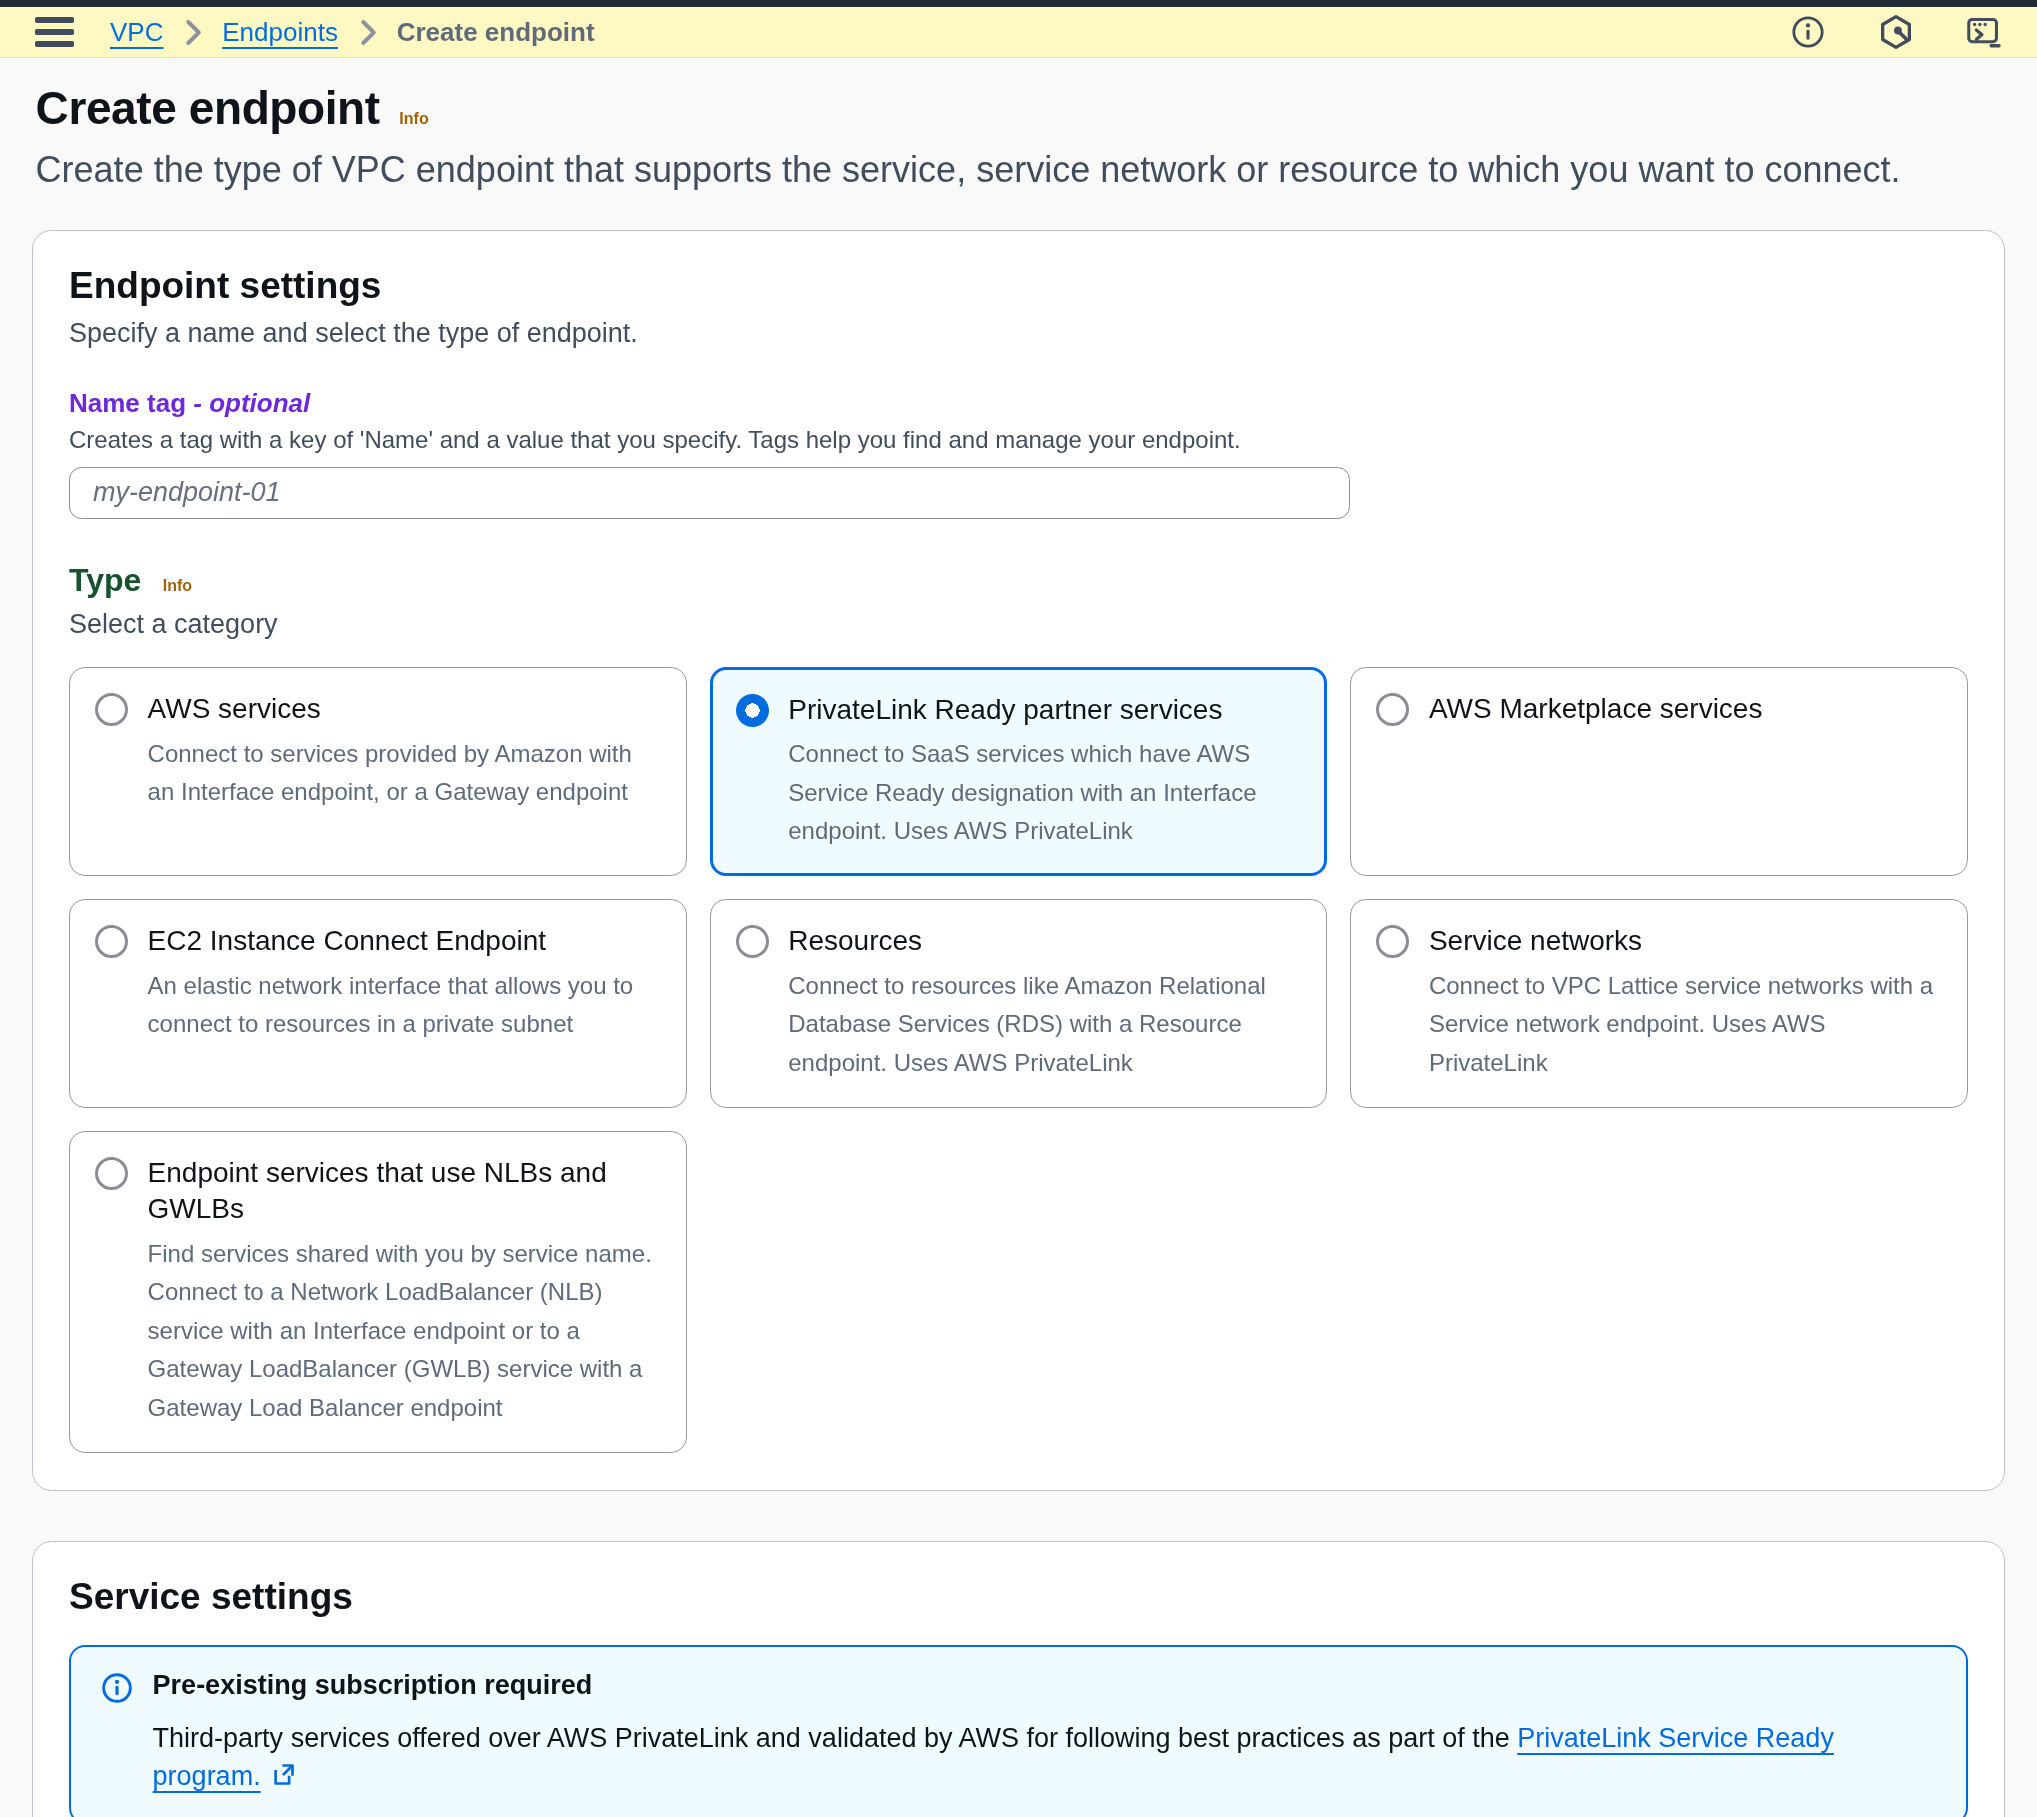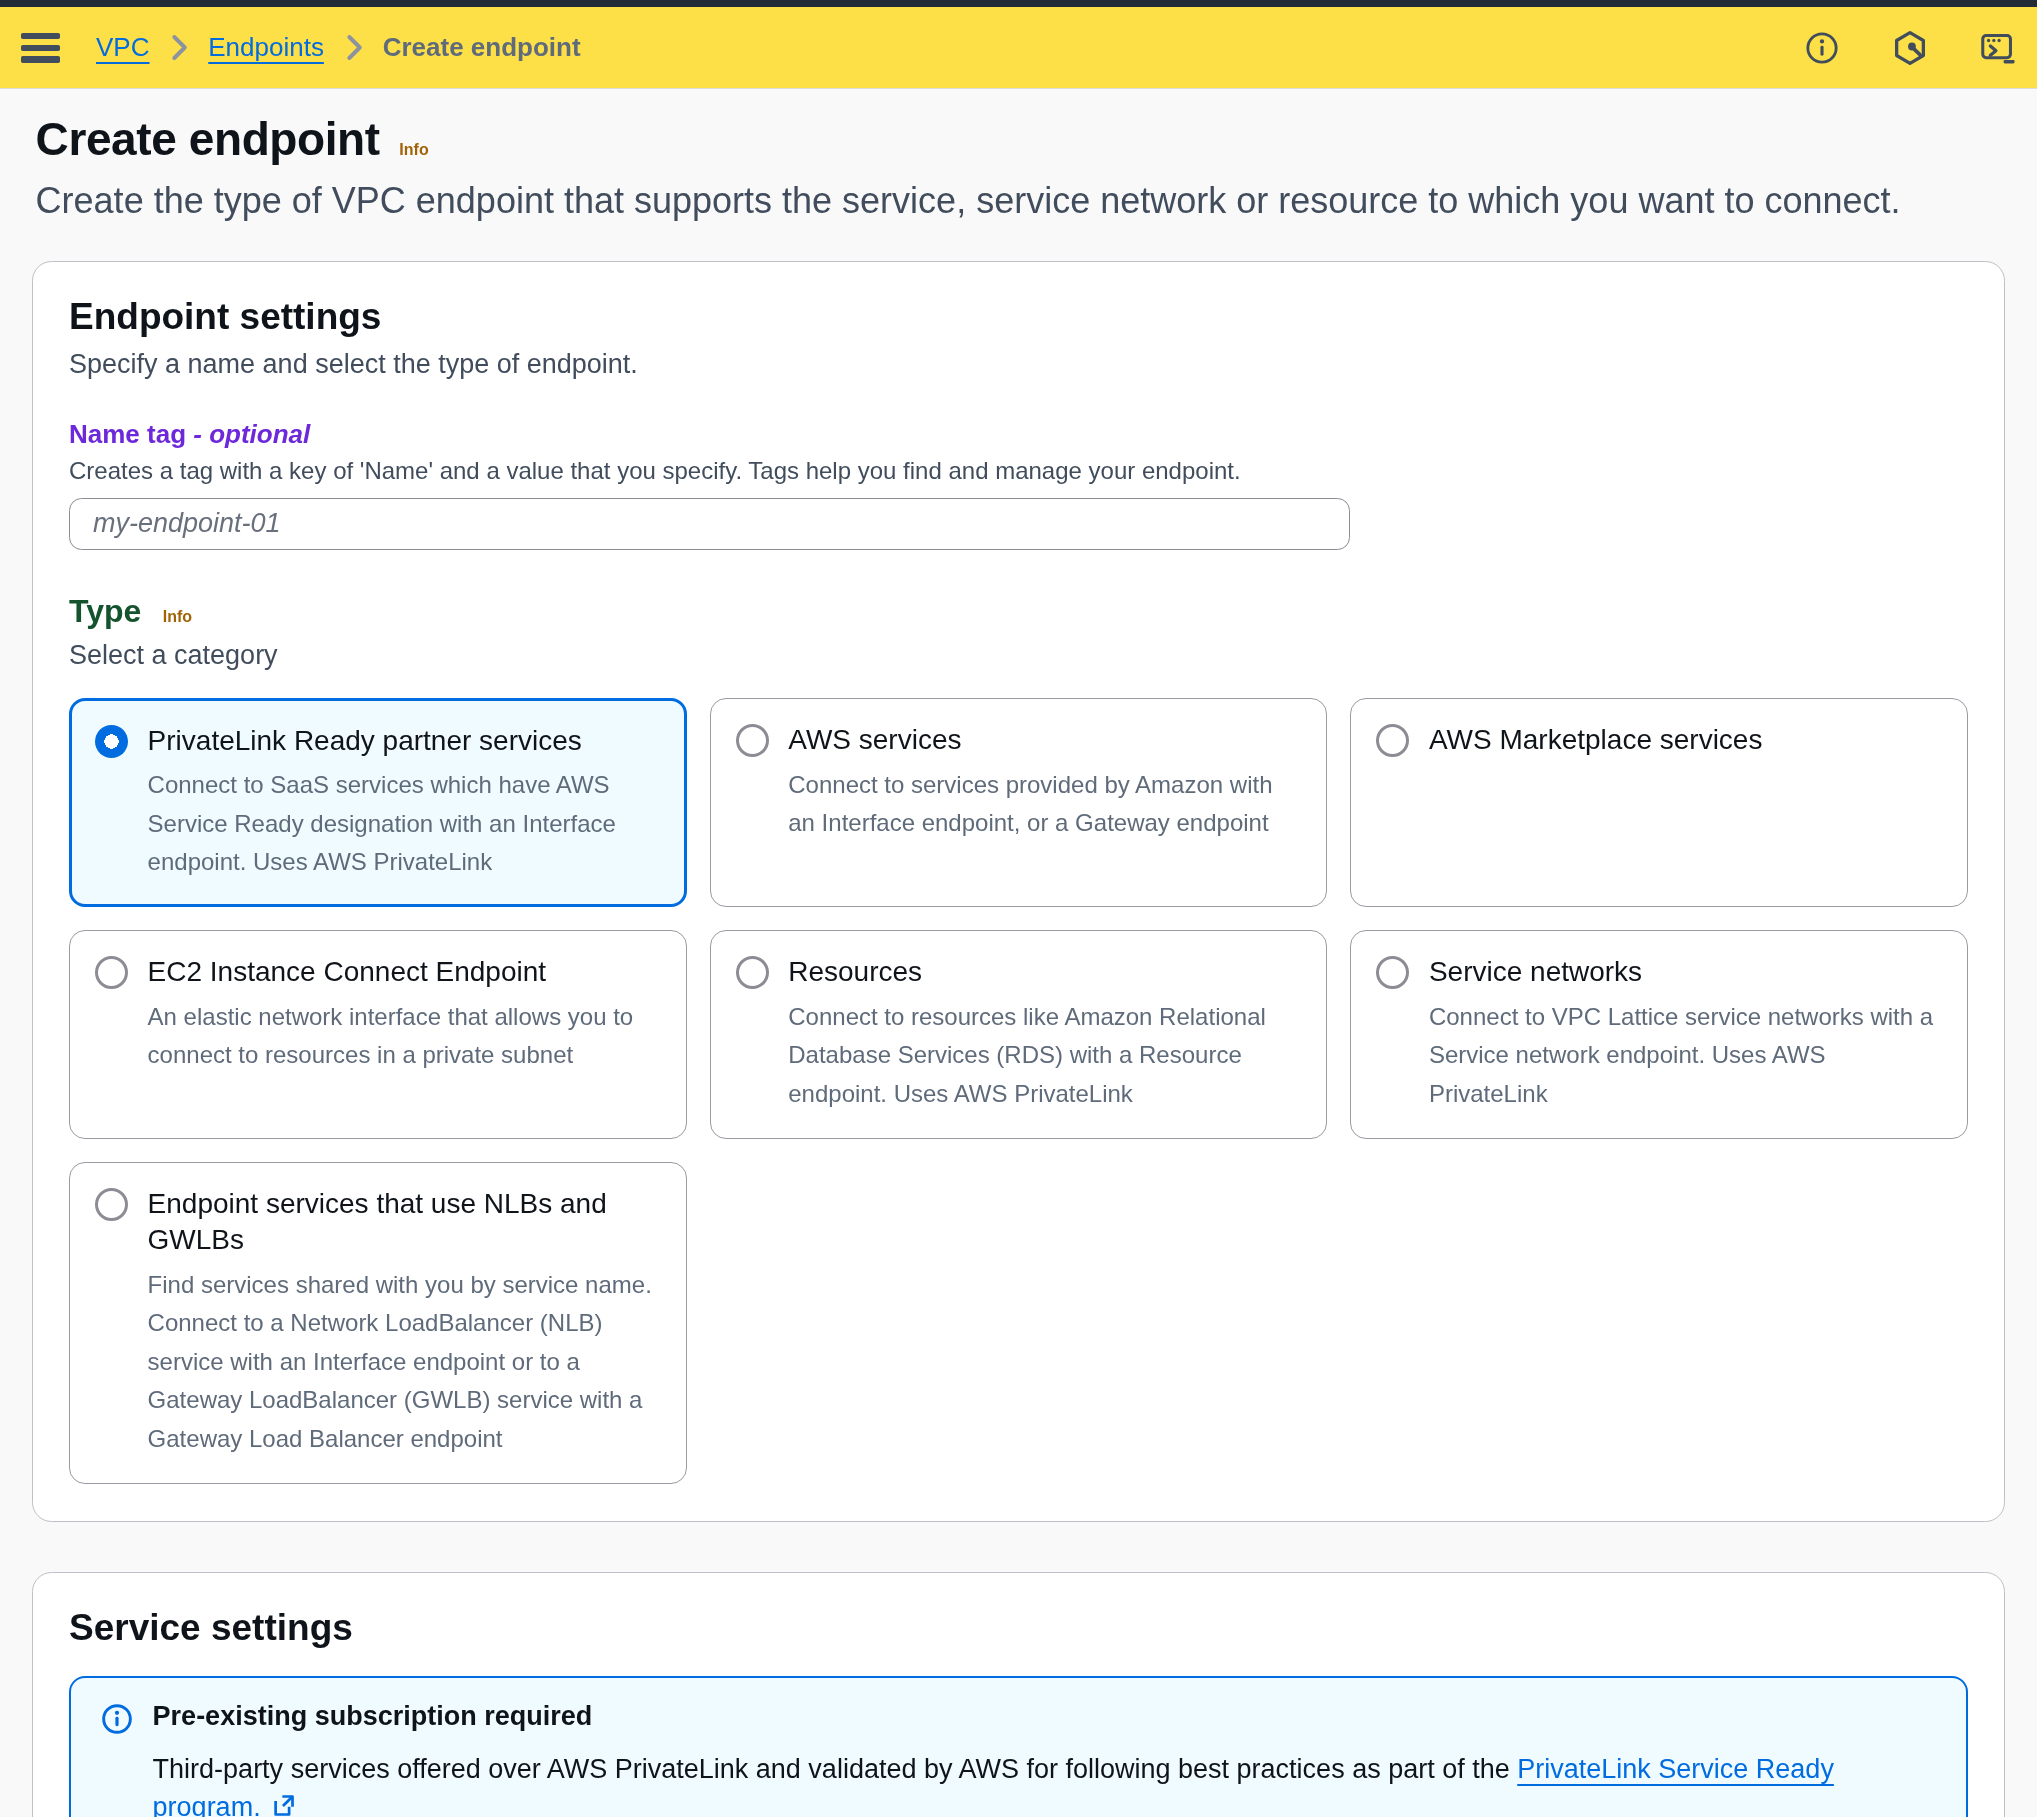--- a/index.html
+++ b/index.html
@@ -6,22 +6,22 @@
   html,body { background:#f9f9fa; }
   body {
     width:2037px; min-height:1818px;
     font-family:"Liberation Sans","DejaVu Sans",sans-serif;
     color:#0f141a;
     -webkit-font-smoothing:antialiased;
   }
   .top-strip { height:7.1px; background:#232b37; width:100%; }
   
   .topbar {
-    height:82px; background:#fde047; border-bottom:1.8px solid #dbdbe0;
-    display:flex; align-items:center; padding:0 21px;
+    height:51px; background:#fef9c3; border-bottom:1.8px solid #dbdbe0;
+    display:flex; align-items:center; padding:0 35px;
   }
   .hamburger { width:39px; height:30px; display:flex; flex-direction:column; justify-content:space-between; cursor:pointer; margin-right:36px; }
   .hamburger span { display:block; height:6.2px; background:#414d5c; border-radius:1.8px; }
   .breadcrumb { display:flex; align-items:center; gap:19.6px; font-size:26px; }
   .breadcrumb a { color:#006ce0; text-decoration:underline; text-underline-offset:6.2px; text-decoration-thickness:1.8px; font-weight:400; cursor:pointer; }
   .crumb-sep { color:#8c939e; display:flex; align-items:center; }
   .crumb-current { color:#5f6b7a; font-weight:700; }
   .topbar-icons { margin-left:auto; display:flex; align-items:center; gap:52px; }
   .topbar-icons .icon-btn { width:36px; height:36px; display:flex; align-items:center; justify-content:center; cursor:pointer; color:#414d5c; }
   
@@ -151,32 +151,32 @@
     <p class="field-desc">Creates a tag with a key of 'Name' and a value that you specify. Tags help you find and manage your endpoint.</p>
     <input type="text" placeholder="my-endpoint-01" style="">
 
     <div class="h3-row">
       <h3>Type</h3>
       <a class="info-link">Info</a>
     </div>
     <p class="section-sub">Select a category</p>
 
     <div class="tile-grid">
+      <div class="tile">
+        <span class="radio"></span>
+        <div>
+          <div class="tile-title">AWS services</div>
+          <div class="tile-desc">Connect to services provided by Amazon with an Interface endpoint, or a Gateway endpoint</div>
+        </div>
+      </div>
       <div class="tile selected">
         <span class="radio"></span>
         <div>
           <div class="tile-title">PrivateLink Ready partner services</div>
           <div class="tile-desc">Connect to SaaS services which have AWS Service Ready designation with an Interface endpoint. Uses AWS PrivateLink</div>
-        </div>
-      </div>
-      <div class="tile">
-        <span class="radio"></span>
-        <div>
-          <div class="tile-title">AWS services</div>
-          <div class="tile-desc">Connect to services provided by Amazon with an Interface endpoint, or a Gateway endpoint</div>
         </div>
       </div>
       <div class="tile">
         <span class="radio"></span>
         <div>
           <div class="tile-title">AWS Marketplace services</div>
         </div>
       </div>
       <div class="tile">
         <span class="radio"></span>

